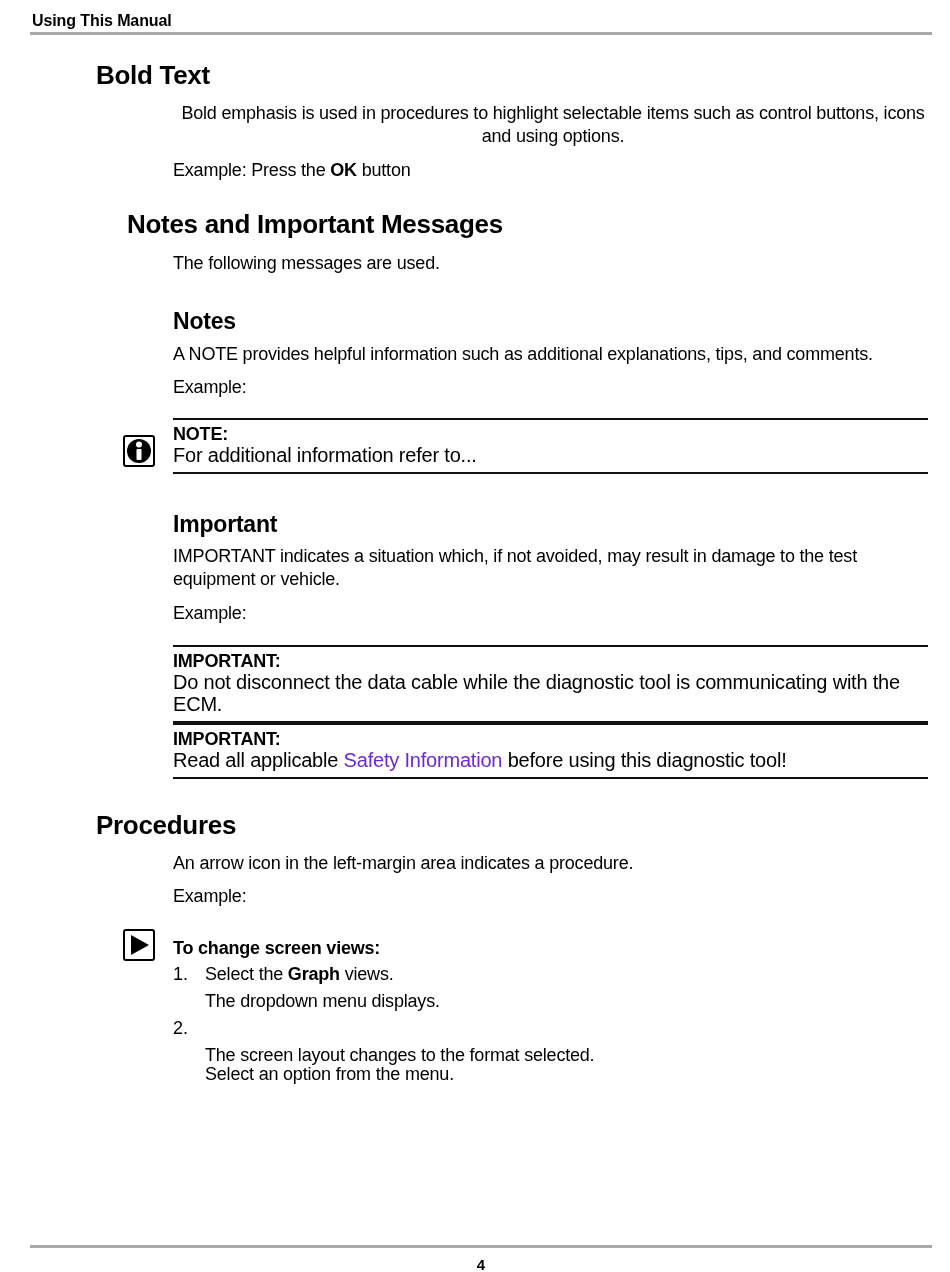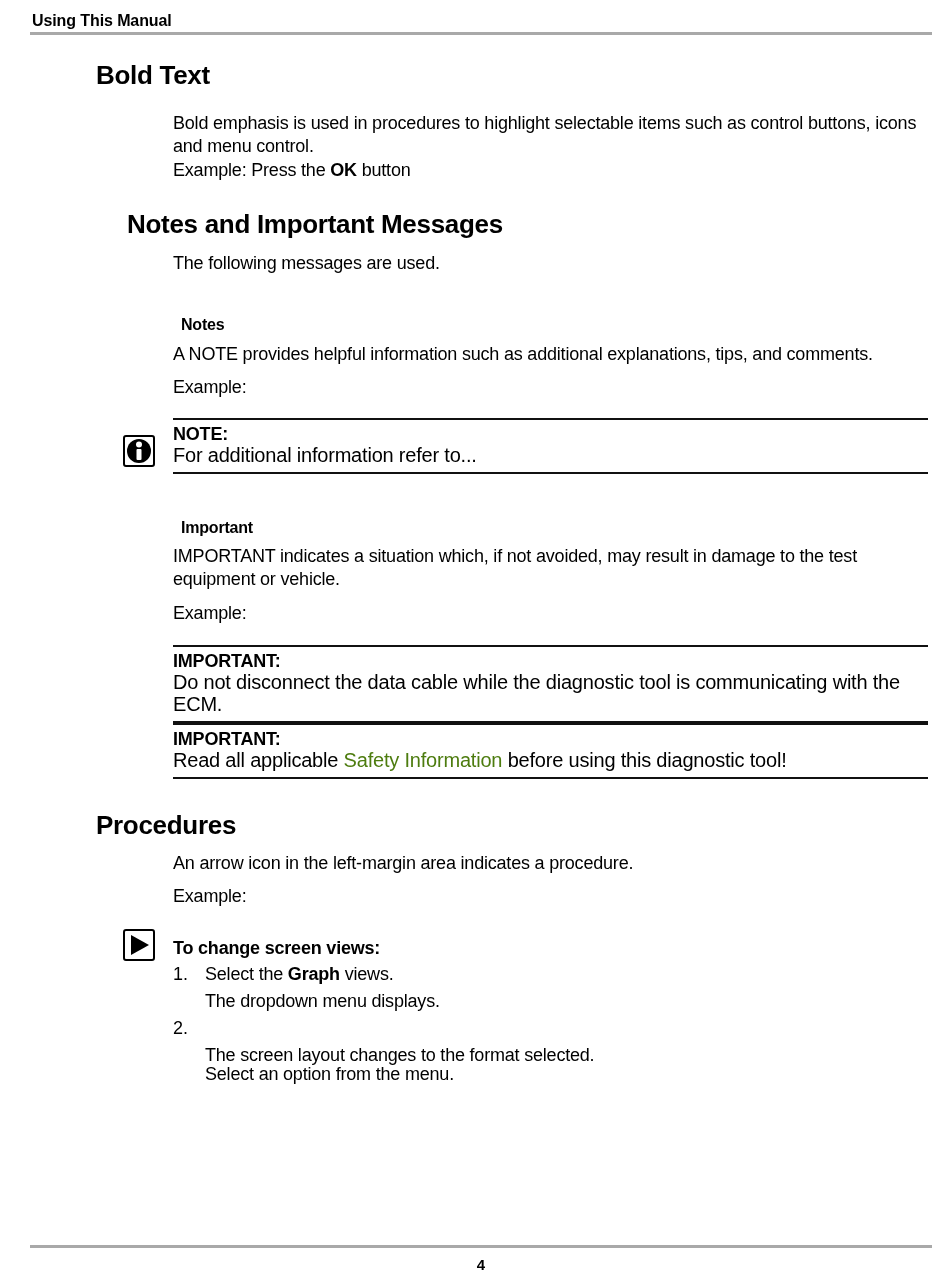--- a/index.html
+++ b/index.html
@@ -21,40 +21,40 @@
     }
     .page-number {
       position: absolute; left: 0; width: 962px; top: 1256px; text-align: center;
       font-size: 15px; font-weight: bold;
     }
     .h1 {
       position: absolute; left: 96px; font-size: 26px; font-weight: bold;
       letter-spacing: -0.3px; margin: 0;
     }
     .h2 {
-      position: absolute; left: 173px; font-size: 16px; font-weight: bold;
-      letter-spacing: -0.2px; margin: 8px;
+      position: absolute; left: 173px; font-size: 23px; font-weight: bold;
+      letter-spacing: -0.2px; margin: 0;
     }
     .p {
       position: absolute; left: 173px; font-size: 18px; line-height: 23px;
       letter-spacing: -0.2px; margin: 0; width: 760px;
     }
     .p b { font-weight: bold; }
     .box {
       position: absolute; left: 173px; width: 755px;
       border-top: 2px solid #111; border-bottom: 2px solid #111;
     }
     .box-title {
       font-size: 18px; font-weight: bold; line-height: 20px; margin-top: 4px;
       letter-spacing: -0.2px;
     }
     .box-body {
       font-size: 20px; line-height: 22px; letter-spacing: -0.2px; margin-bottom: 6px;
     }
-    .link { color: #4d7c0f; cursor: pointer; }
+    .link { color: #6d28d9; cursor: pointer; }
     .margin-icon {
       position: absolute; left: 123px; width: 32px; height: 32px;
       box-sizing: border-box; border: 2px solid #000; border-radius: 3px;
       display: flex; align-items: center; justify-content: center;
     }
     .proc-title {
       position: absolute; left: 173px; font-size: 18px; font-weight: bold;
       letter-spacing: -0.2px;
     }
     .step-num {
@@ -64,23 +64,23 @@
       position: absolute; left: 205px; font-size: 18px; letter-spacing: -0.2px;
     }
   </style>
 </head>
 <body>
 
 <div class="running-header">Using This Manual</div>
 <div class="header-rule"></div>
 
 <h1 class="h1" style="top:60px;">Bold Text</h1>
-<p class="p" style="top:112px;">
+<p class="p" style="top:102px;text-align:center;">
   <span>Bold emphasis is used in procedures to highlight selectable items such as control buttons, icons</span><br>
-  <span>and menu control.</span>
+  <span>and using options.</span>
 </p>
 <p class="p" style="top:159px;"><span>Example: Press the </span><b>OK</b><span> button</span></p>
 
 <h1 class="h1" style="top:209px;margin-left:31px;">Notes and Important Messages</h1>
 <p class="p" style="top:252px;">The following messages are used.</p>
 
 <h2 class="h2" style="top:308px;">Notes</h2>
 <p class="p" style="top:343px;">A NOTE provides helpful information such as additional explanations, tips, and comments.</p>
 <p class="p" style="top:376px;">Example:</p>
 

